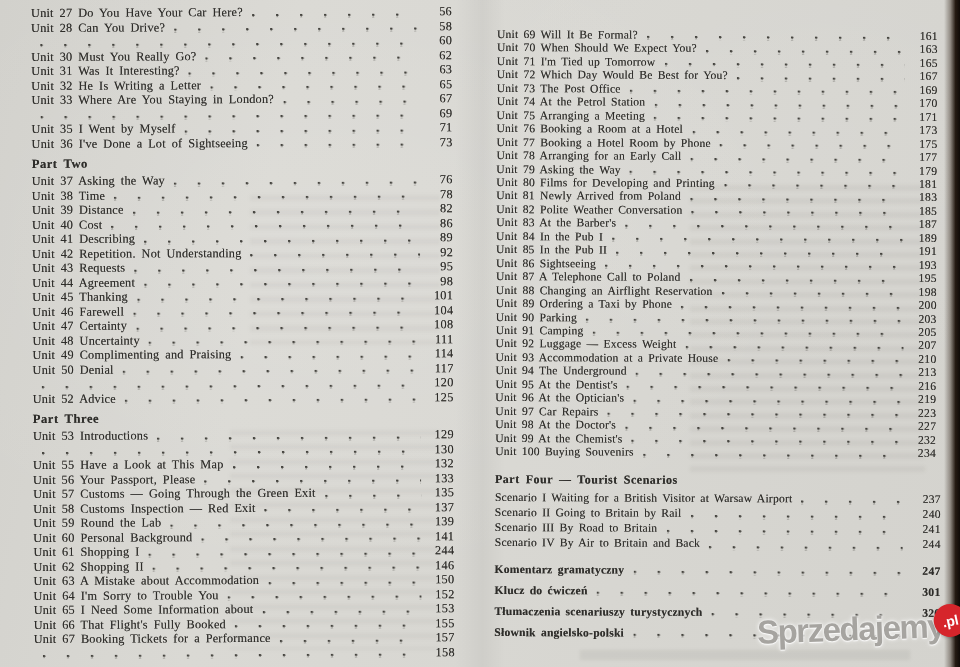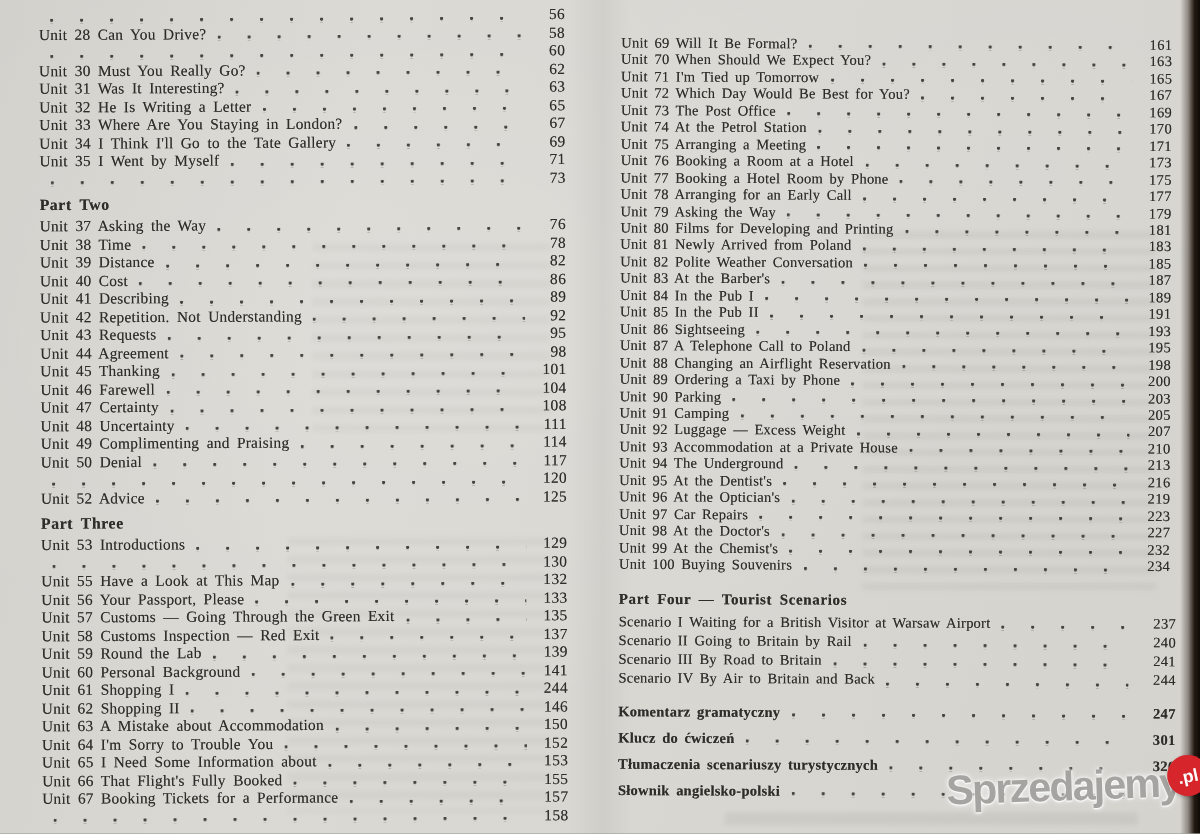--- a/index.html
+++ b/index.html
@@ -67,20 +67,21 @@
 <div class="scan">
   <div class="ghost g1"></div>
   <div class="ghost g2"></div>
   <div class="ghost g3"></div>
   <div class="ghost g4"></div>
   <div class="gutter"></div>
 
   <div class="col" id="left-col">
       <div class="section">
         <div class="row">
+          <span class="label">Unit 27 Do You Have Your Car Here?</span>
           <span class="leader"></span>
           <span class="page">56</span>
         </div>
         <div class="row">
           <span class="label">Unit 28 Can You Drive?</span>
           <span class="leader"></span>
           <span class="page">58</span>
         </div>
         <div class="row">
           <span class="leader"></span>
@@ -100,30 +101,30 @@
           <span class="label">Unit 32 He Is Writing a Letter</span>
           <span class="leader"></span>
           <span class="page">65</span>
         </div>
         <div class="row">
           <span class="label">Unit 33 Where Are You Staying in London?</span>
           <span class="leader"></span>
           <span class="page">67</span>
         </div>
         <div class="row">
-          <span class="label">Unit 34 I Think I'll Go to the Tate Gallery</span>
           <span class="leader"></span>
           <span class="page">69</span>
         </div>
         <div class="row">
           <span class="label">Unit 35 I Went by Myself</span>
           <span class="leader"></span>
           <span class="page">71</span>
         </div>
         <div class="row">
+          <span class="label">Unit 36 I've Done a Lot of Sightseeing</span>
           <span class="leader"></span>
           <span class="page">73</span>
         </div>
       </div>
       <div class="section">
         <div class="part-heading">Part Two</div>
         <div class="row">
           <span class="label">Unit 37 Asking the Way</span>
           <span class="leader"></span>
           <span class="page">76</span>

